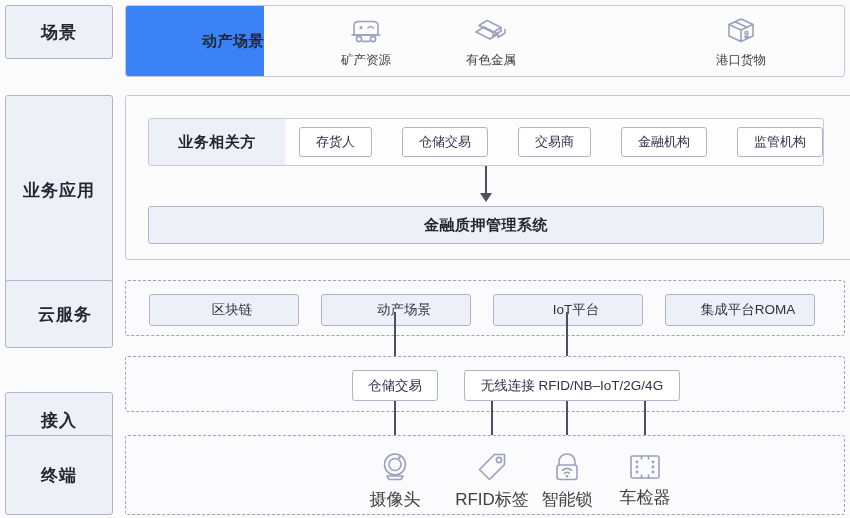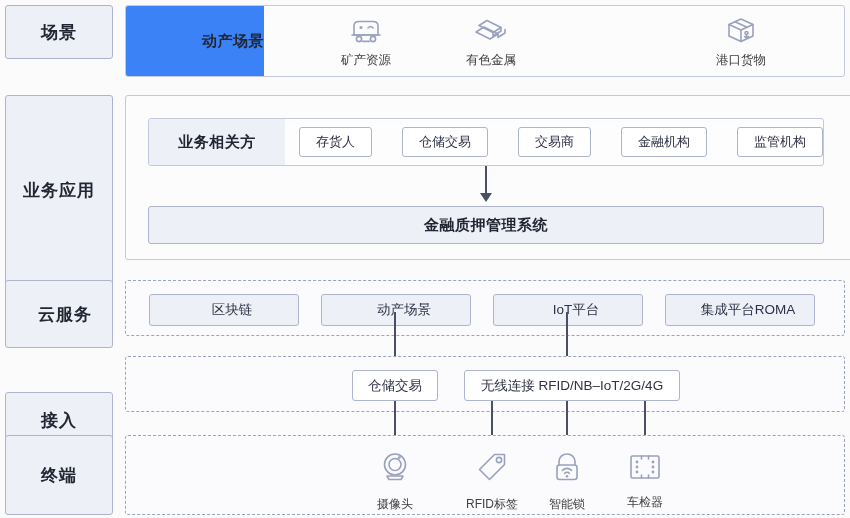--- a/index.html
+++ b/index.html
@@ -96,21 +96,21 @@
     display: flex; flex-direction: column;
     align-items: center; justify-content: flex-start;
   }
   .icon-item .glyph { line-height: 0; }
   .icon-item .cap {
     margin-top: 5px;
     font-size: 12.5px;
     color: #404040;
     white-space: nowrap;
   }
-  .term-item .cap { font-size: 12px; margin-top: 12px; }
+  .term-item .cap { font-size: 17px; margin-top: 4px; }
 
   svg { display: block; }
   .stroke {
     fill: none;
     stroke: #9aa1bd;
     stroke-width: 1.6;
     stroke-linecap: round;
     stroke-linejoin: round;
   }
   .stroke-f { fill: #9aa1bd; stroke: none; }

